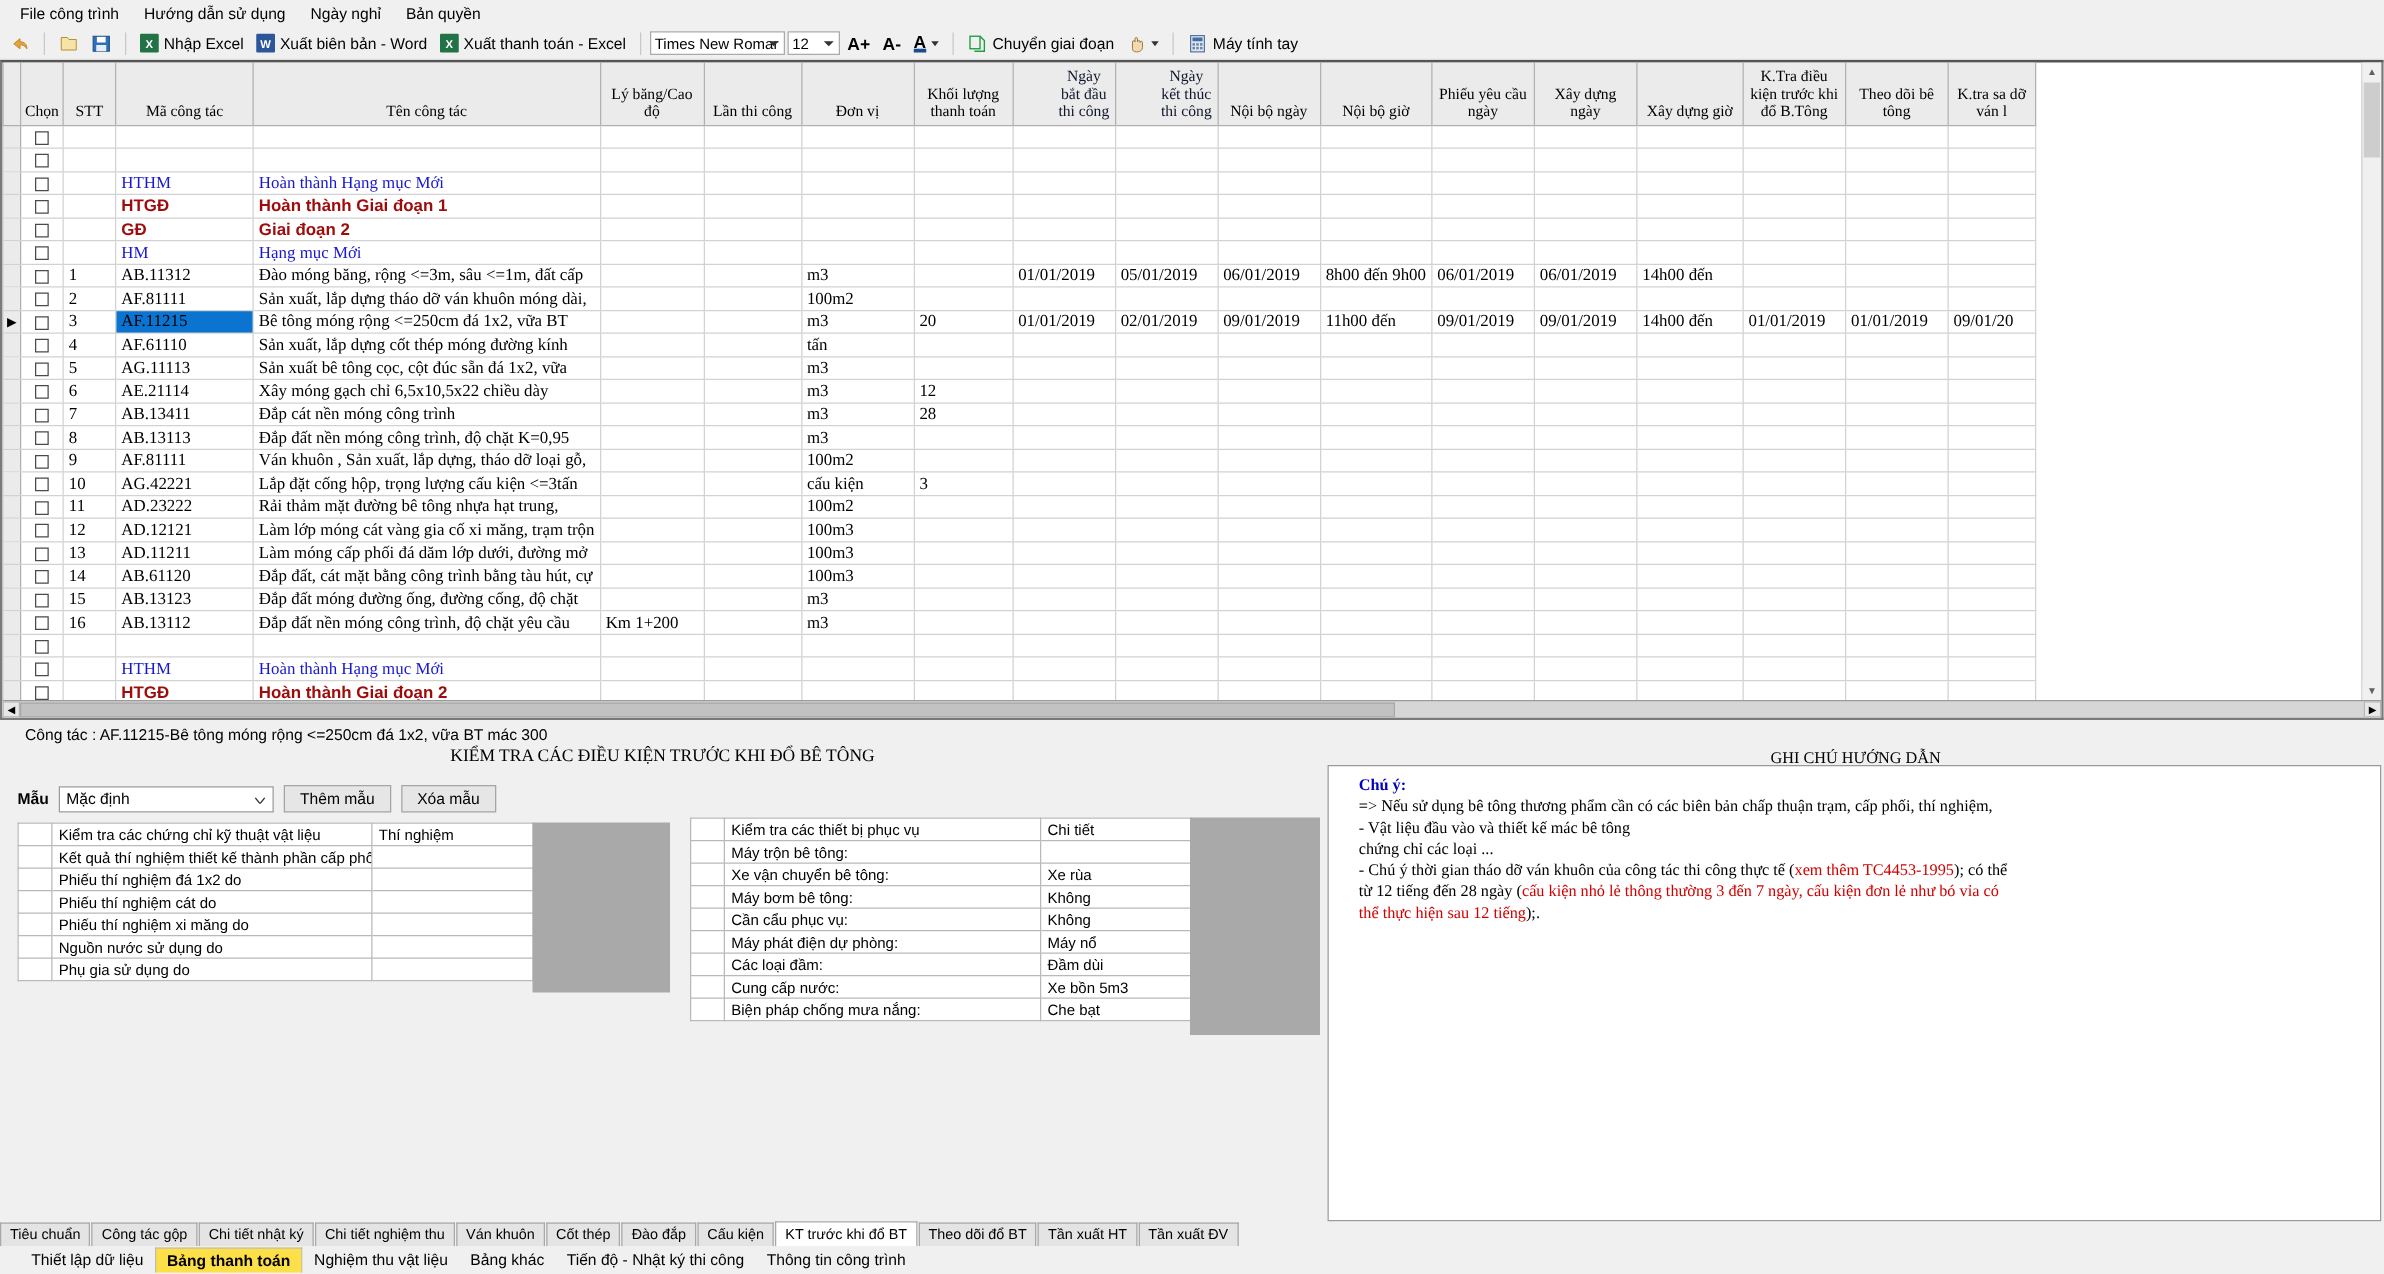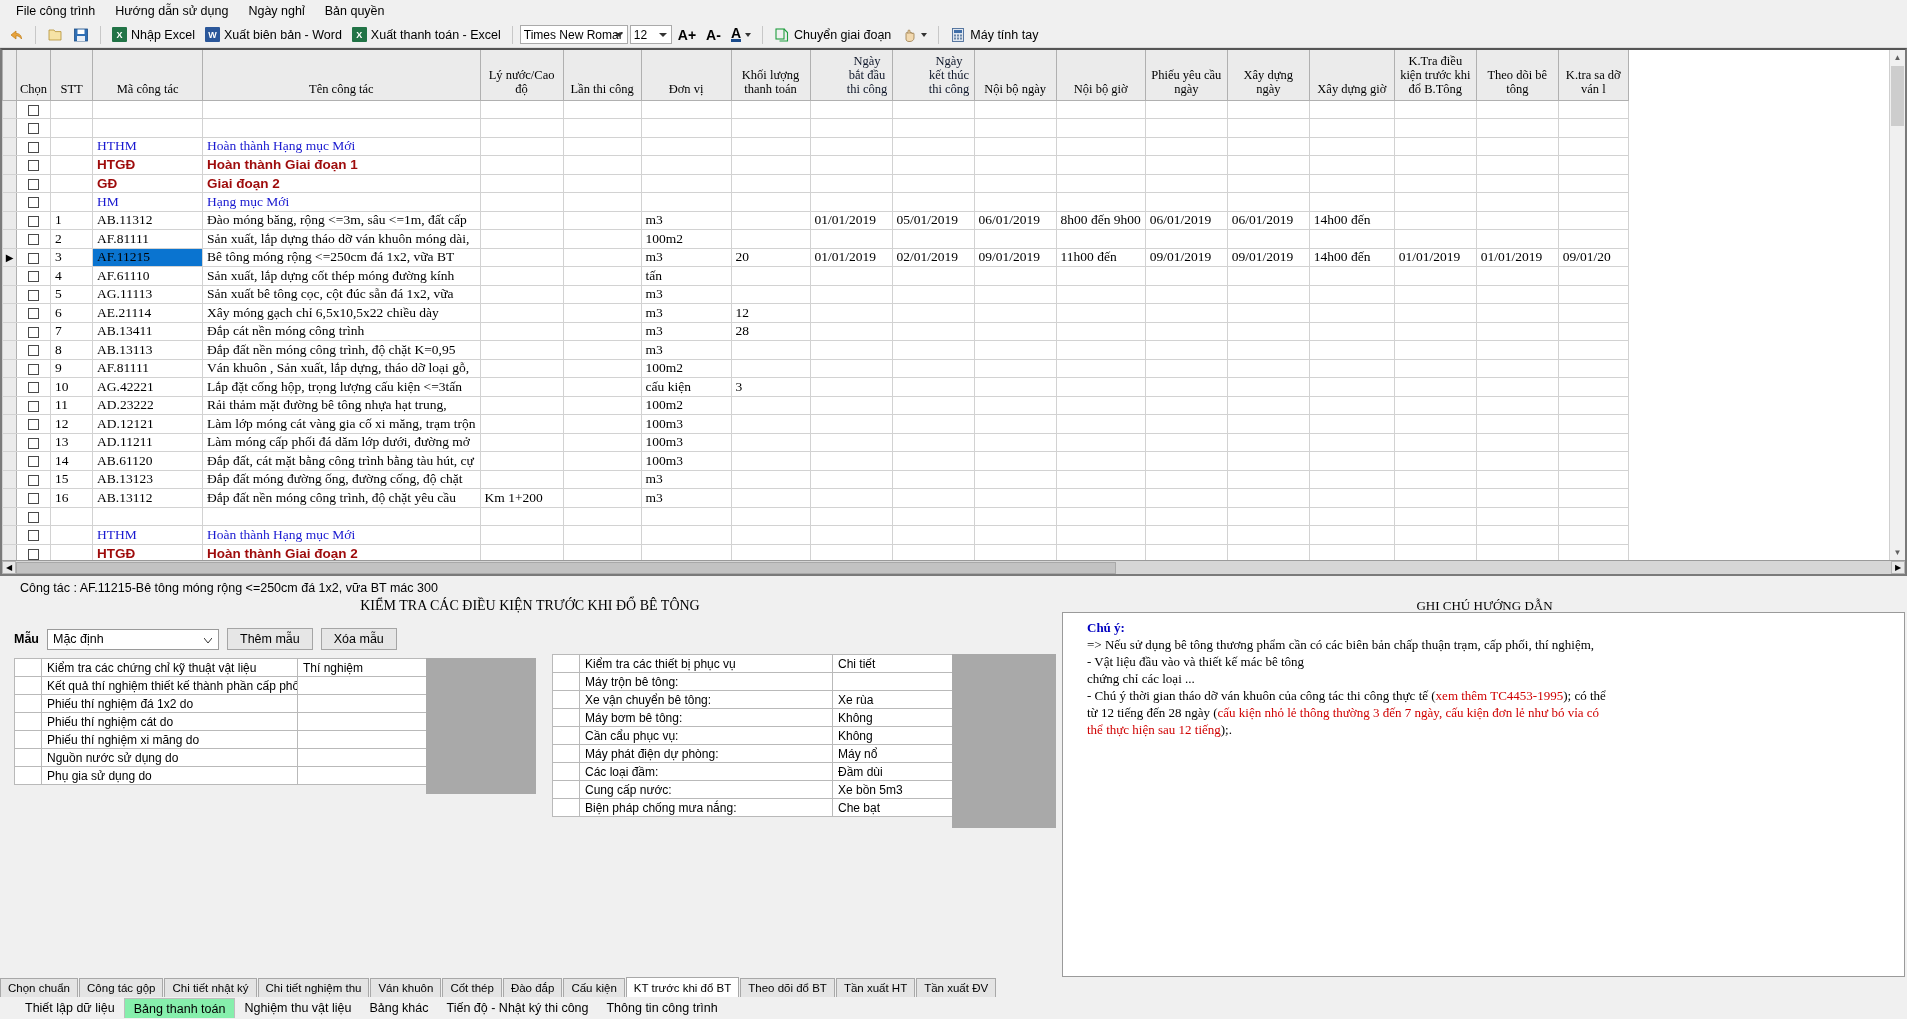--- a/index.html
+++ b/index.html
@@ -92,21 +92,21 @@
   .notes b { color: #0000c0; }
   .n-red { color: #d00000; }
 
   
   .tabstrip { position: absolute; left: 0; bottom: 22px; width: 1060px; height: 20px; display: flex; align-items: flex-end; }
   .tab { height: 19px; padding: 0 7px; background: #e4e4e4; border: 1px solid #a8a8a8; border-bottom: none; margin-right: 1px;
          font-size: 11.5px; display:flex;align-items:center; white-space: nowrap; }
   .tab.active { background: #fff; height: 20px; font-weight: normal; }
   .bottomstrip { position: absolute; left: 0; bottom: 0; width: 100%; height: 22px; background: #f0f0f0; display: flex; align-items: center; padding-left: 16px; }
   .btab { height: 20px; padding: 0 9px; font-size: 12.5px; display:flex;align-items:center; white-space: nowrap; background:#f0f0f0; }
-  .btab.active { background: #86efac; border: 1px solid #bdbdbd; border-bottom: none; font-weight: normal; }
+  .btab.active { background: #fde047; border: 1px solid #bdbdbd; border-bottom: none; font-weight: bold; }
 </style>
 </head>
 <body>
 
 <div class="app">
 
   <div class="menubar">
     <div class="mi">File công trình</div>
     <div class="mi">Hướng dẫn sử dụng</div>
     <div class="mi">Ngày nghỉ</div>
@@ -230,21 +230,21 @@
             <col style="width: 82px;">
             <col style="width: 70px;">
           </colgroup>
         <thead>
             <tr id="gridhead">
               <th style="width: 14px;"></th>
               <th style="width: 34px;">Chọn</th>
               <th style="width: 42px;">STT</th>
               <th style="width: 110px;">Mã công tác</th>
               <th style="width: 248px;">Tên công tác</th>
-              <th style="width: 83px;">Lý nước/Cao độ</th>
+              <th style="width: 83px;">Lý băng/Cao độ</th>
               <th style="width: 78px;">Lần thi công</th>
               <th style="width: 90px;">Đơn vị</th>
               <th style="width: 79px;">Khối lượng thanh toán</th>
               <th class="red" style="width: 82px;">Ngày bắt đầu thi công</th>
               <th class="red" style="width: 82px;">Ngày kết thúc thi công</th>
               <th style="width: 82px;">Nội bộ ngày</th>
               <th style="width: 83px;">Nội bộ giờ</th>
               <th style="width: 82px;">Phiếu yêu cầu ngày</th>
               <th style="width: 82px;">Xây dựng ngày</th>
               <th style="width: 85px;">Xây dựng giờ</th>
@@ -927,21 +927,21 @@
       </div>
       <div>
         <span>từ 12 tiếng đến 28 ngày (</span><span class="n-red">cấu kiện nhỏ lẻ thông thường 3 đến 7 ngày, cấu kiện đơn lẻ như bó vỉa có</span>
       </div>
       <div>
         <span class="n-red">thể thực hiện sau 12 tiếng</span><span>);.</span>
       </div>
     </div>
 
     <div class="tabstrip" id="innertabs">
-        <div class="tab">Chọn chuẩn</div>
+        <div class="tab">Tiêu chuẩn</div>
         <div class="tab">Công tác gộp</div>
         <div class="tab">Chi tiết nhật ký</div>
         <div class="tab">Chi tiết nghiệm thu</div>
         <div class="tab">Ván khuôn</div>
         <div class="tab">Cốt thép</div>
         <div class="tab">Đào đắp</div>
         <div class="tab">Cấu kiện</div>
         <div class="tab active">KT trước khi đổ BT</div>
         <div class="tab">Theo dõi đổ BT</div>
         <div class="tab">Tần xuất HT</div>

